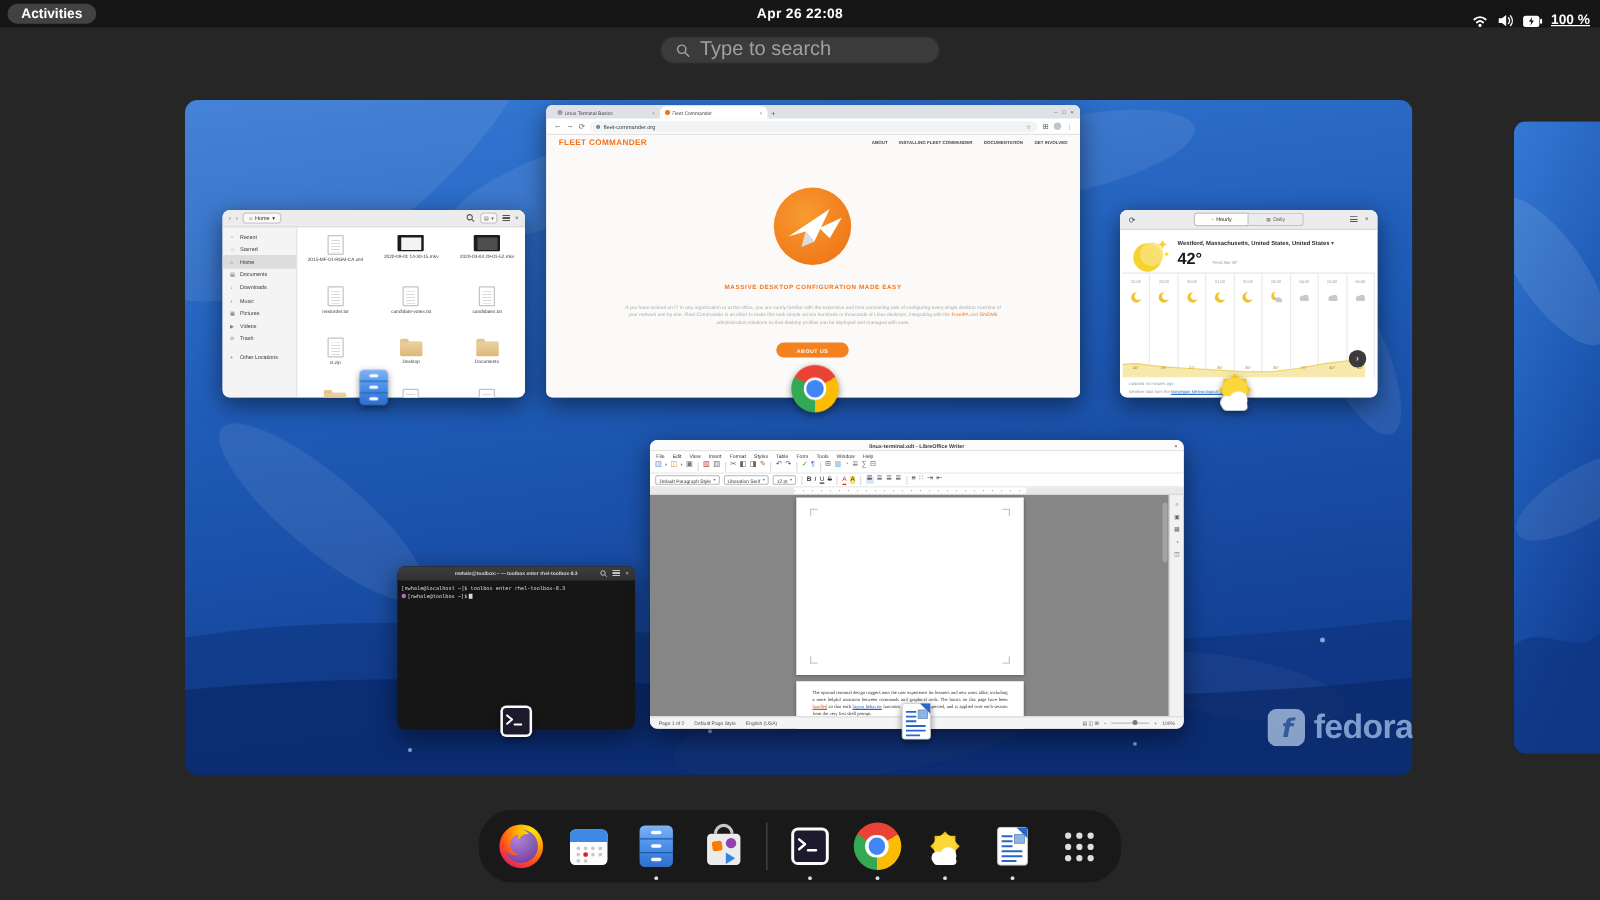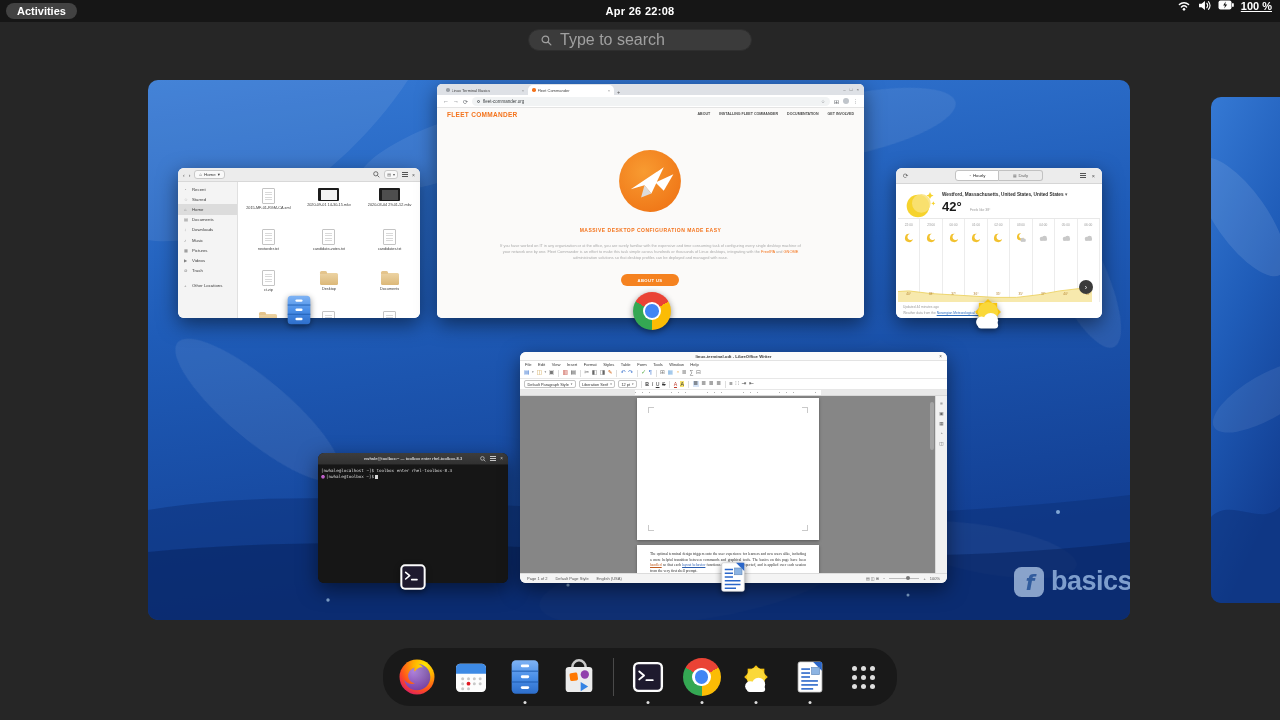--- a/index.html
+++ b/index.html
@@ -6,21 +6,21 @@
   *{box-sizing:border-box;}
   .stage{position:relative;width:1280px;height:720px;overflow:hidden;background:#262626;
          font-family:"Liberation Sans",sans-serif;-webkit-font-smoothing:antialiased;}
 
   
   .topbar{position:absolute;left:0;top:0;width:1280px;height:22px;background:#161616;z-index:40;}
   .activities{position:absolute;left:6px;top:3px;height:16px;padding:0 11px;border-radius:9px;
     background:#424242;color:#fff;font-size:11px;font-weight:bold;display:flex;align-items:center;}
   .clock{position:absolute;left:0;right:0;top:0;height:22px;display:flex;align-items:center;justify-content:center;
     color:#fff;font-size:11px;font-weight:bold;letter-spacing:.3px;border-radius:11px;}
-  .systray{position:absolute;right:8px;top:0;height:22px;display:flex;align-items:flex-start;gap:7px;color:#fff;text-decoration:underline;}
+  .systray{position:absolute;right:8px;top:0;height:22px;display:flex;align-items:flex-end;gap:7px;color:#fff;text-decoration:underline;}
   .systray .pct{font-size:11px;font-weight:bold;}
 
   
   .searchbar{position:absolute;left:528px;top:29px;width:224px;height:22px;border-radius:11px;
     background:#3b3b3b;border:1px solid #2e2e2e;display:flex;align-items:center;gap:8px;padding-left:12px;z-index:30;}
   .searchbar .ph{color:#a0a0a0;font-size:16px;}
 
   
   .ws{position:absolute;left:148px;top:80px;width:982px;height:540px;border-radius:10px;overflow:hidden;z-index:1;}
   .ws svg.wp{position:absolute;inset:0;width:100%;height:100%;}
@@ -258,21 +258,21 @@
           <circle cx="180" cy="520" r="1.7"></circle>
           <circle cx="620" cy="452" r="1.4"></circle>
       </g>
     </svg>
 
     <div class="watermark">
       <svg width="30" height="30" viewBox="0 0 32 32">
         <rect width="32" height="32" rx="8" fill="#b9cfec" opacity="0.9"></rect>
         <text x="17" y="24" text-anchor="middle" font-family="DejaVu Sans" font-style="italic" font-weight="bold" font-size="22" fill="#3c68a8">f</text>
       </svg>
-      <span class="wordmark">basics</span>
+      <span class="wordmark">fedora</span>
     </div>
 
     <div class="win w-files">
       <div class="f-head">
         <span class="hbtn">‹</span>
         <span class="hbtn">›</span>
         <span class="f-path">
           <span>⌂</span>
           <span>Home</span>
           <span>▾</span>

